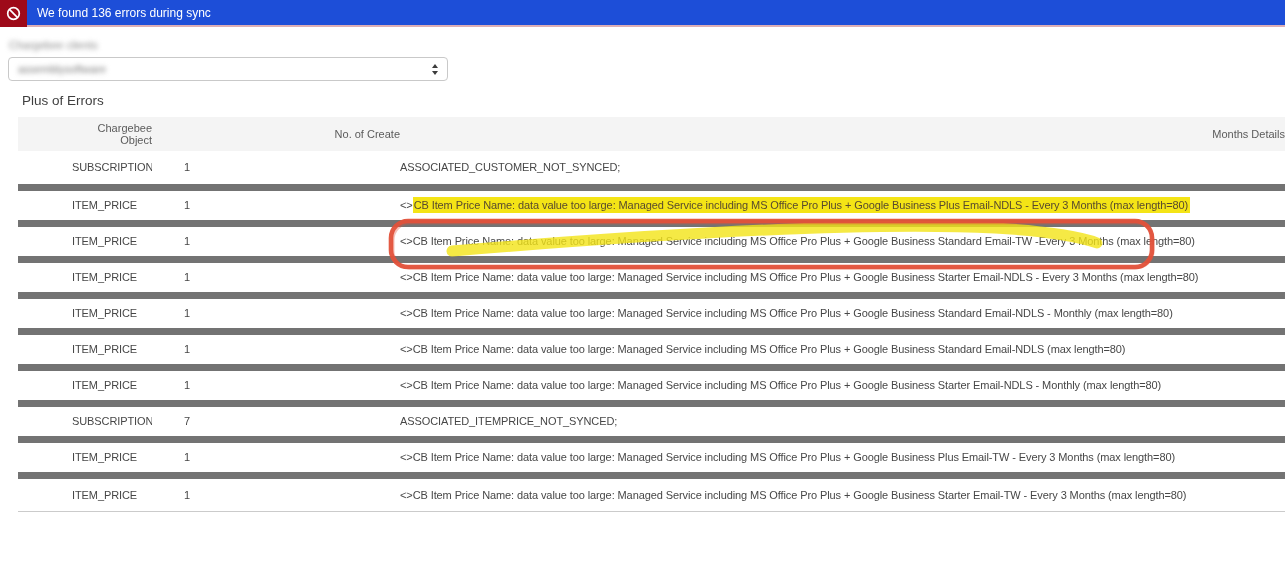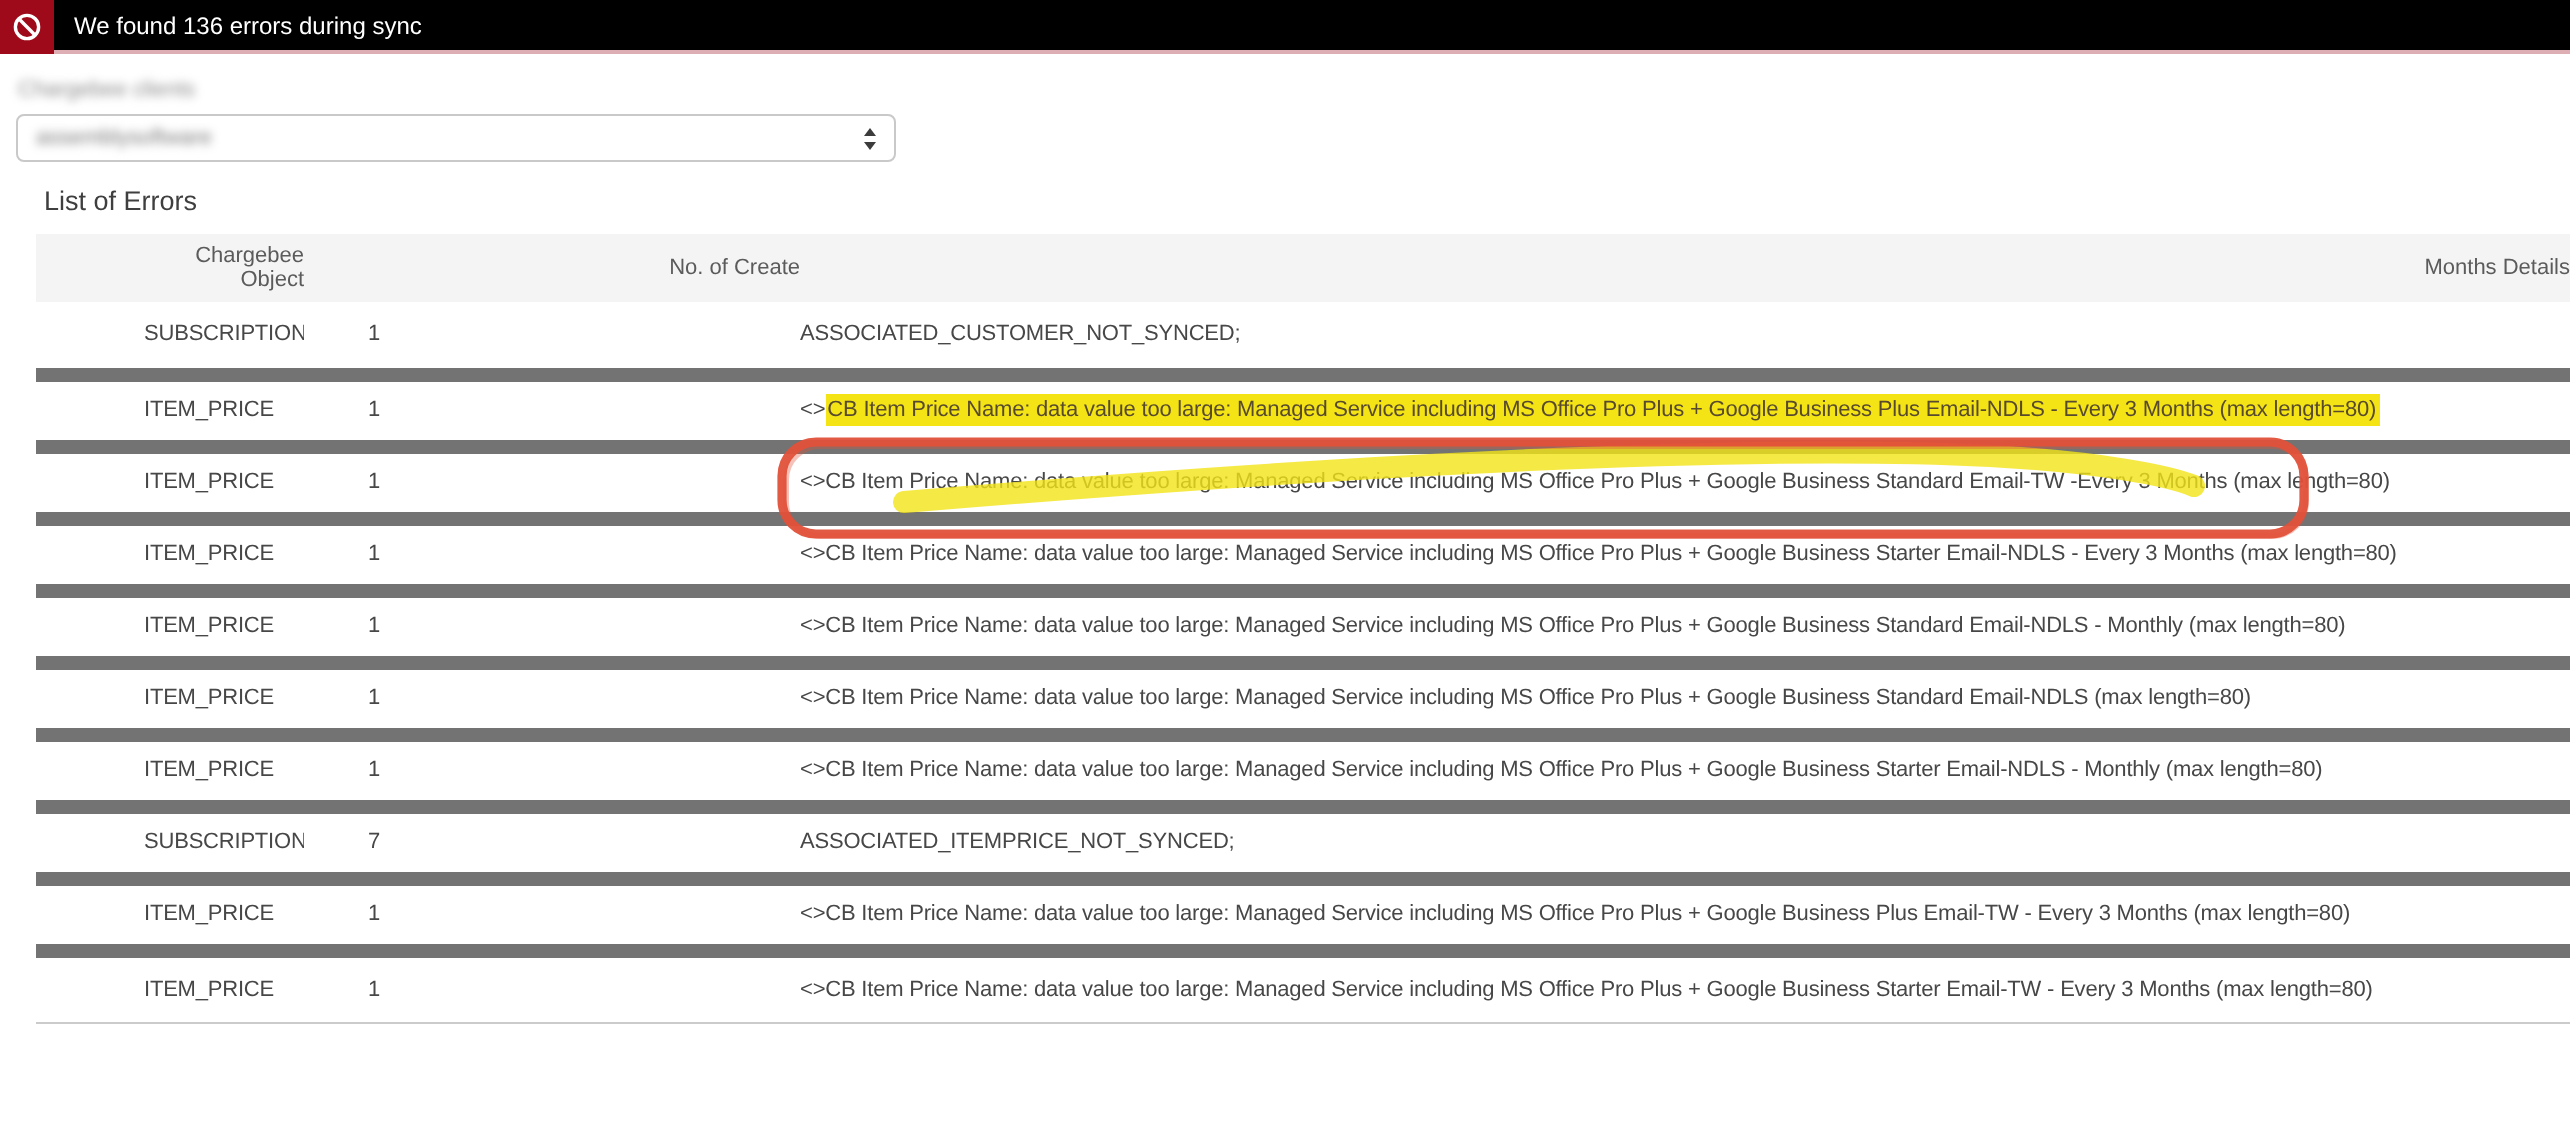--- a/index.html
+++ b/index.html
@@ -87,40 +87,40 @@
 
   
   .overlay {
     position:absolute; inset:0; width:1285px; height:563px;
     pointer-events:none; z-index:10;
   }
 </style>
 </head>
 <body>
 
-<div class="banner" style="background: #000000;">
+<div class="banner" style="background: #1d4ed8;">
   <div class="banner-icon-box" style="background: rgb(158, 10, 25);">
     <svg width="15" height="15" viewBox="0 0 16 16">
       <circle cx="8" cy="8" r="6.2" fill="none" stroke="#ffffff" stroke-width="1.8"></circle>
       <line x1="3.9" y1="3.9" x2="12.1" y2="12.1" stroke="#ffffff" stroke-width="1.8"></line>
     </svg>
   </div>
   <span class="banner-text">We found 136 errors during sync</span>
 </div>
 
 <div class="filter-label">Chargebee clients</div>
 <div class="client-select">
   <span class="select-value">assemblysoftware</span>
   <span class="spinner">
     <span class="tri-up"></span>
     <span class="tri-down"></span>
   </span>
 </div>
 
-<div class="section-title">List of Errors</div>
+<div class="section-title">Plus of Errors</div>
 
 <div class="table-wrap">
   <table>
     <colgroup>
         <col class="c1">
         <col class="c2">
         <col class="c3">
       </colgroup>
     <thead>
       <tr>

